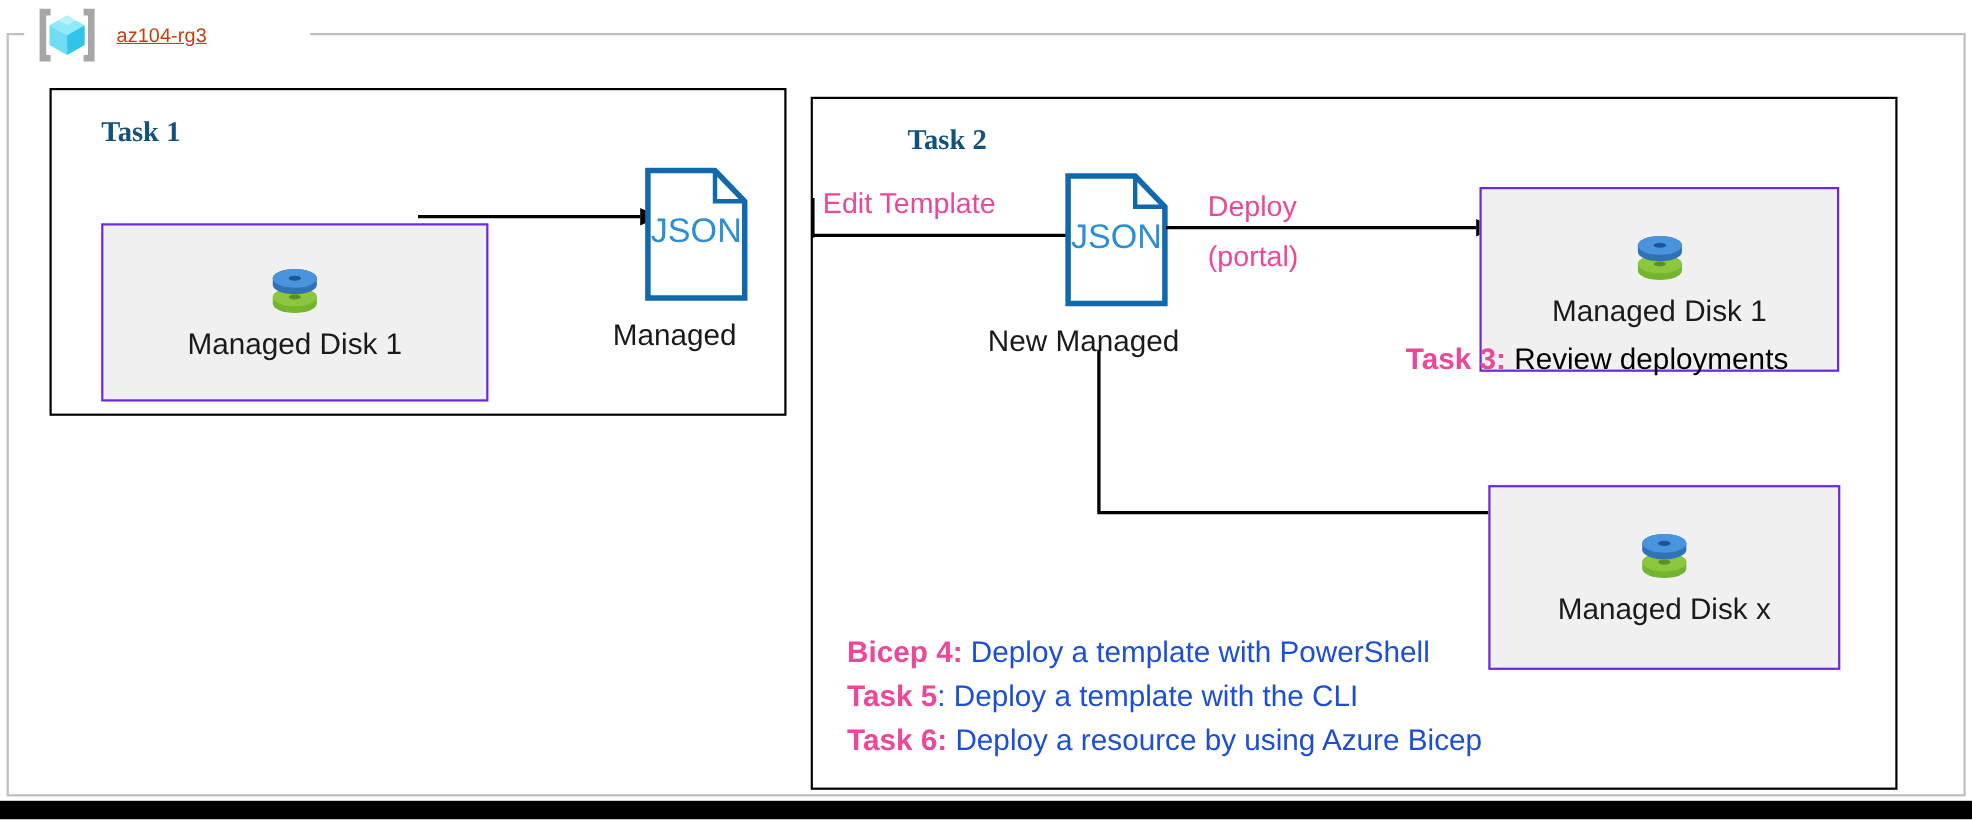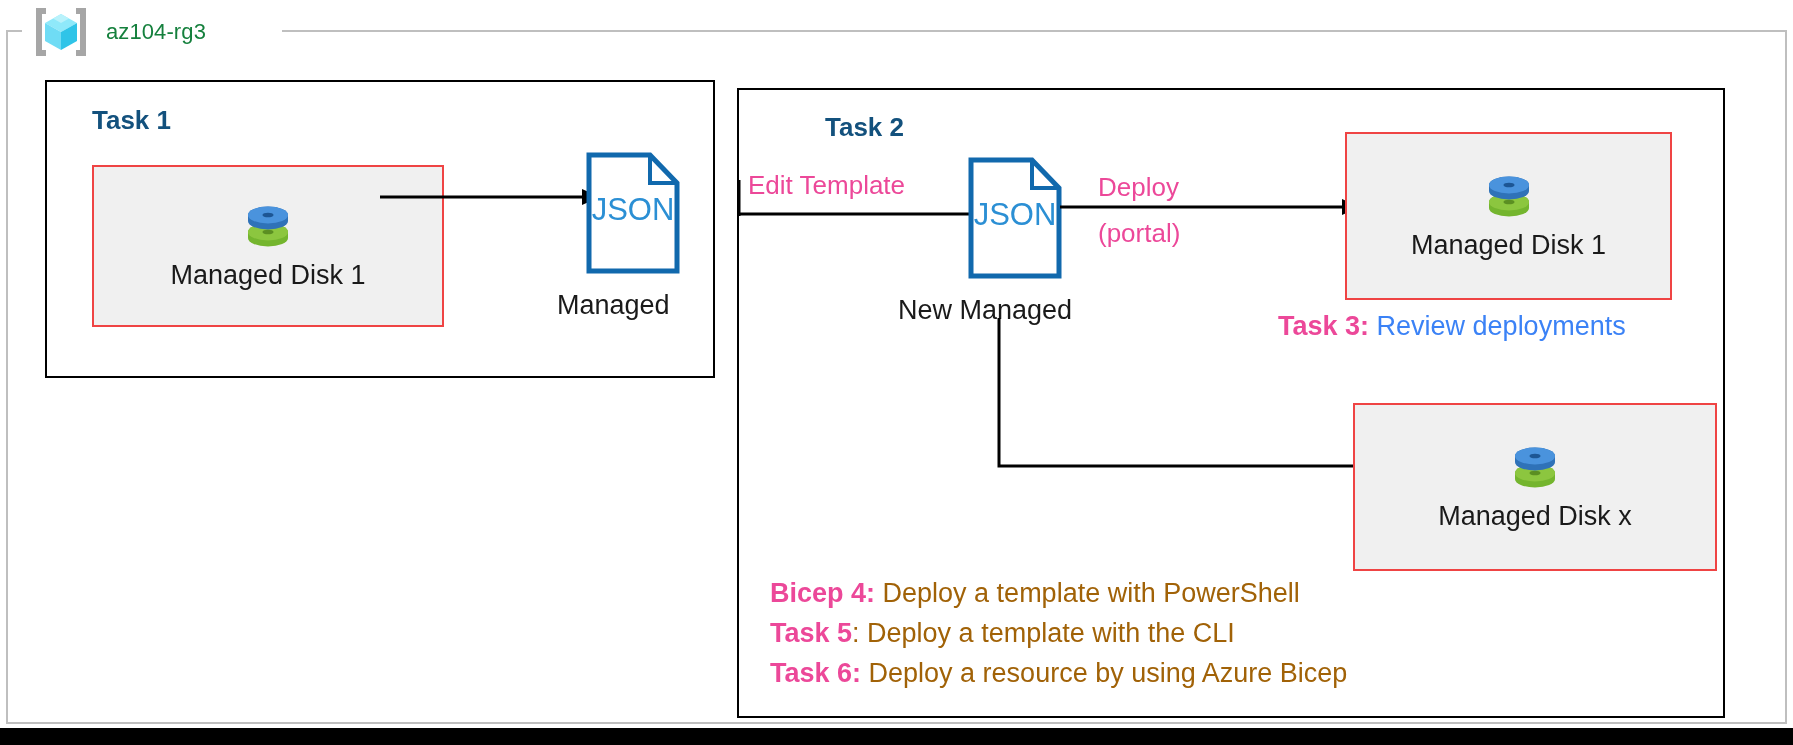--- a/index.html
+++ b/index.html
@@ -27,52 +27,54 @@
     background: #ffffff;
   }
   .rg-header {
     position: absolute;
     left: 30px; top: 2px;
     height: 60px;
     display: flex; align-items: center; gap: 14px;
   }
   .rg-icon { width: 62px; height: 56px; display:block; }
   .rg-label {
-    font-size: 22px; color: #15803d; letter-spacing: .1px;
+    font-size: 18px; color: #c2410c; letter-spacing: .1px;
     white-space: nowrap;
+    text-decoration: underline;
   }
 
   
   .task-box {
     position: absolute;
     border: 2px solid #000;
     background: #ffffff;
   }
   #task1-box { left: 45px;  top: 80px;  width: 670px; height: 298px; }
   #task2-box { left: 737px; top: 88px;  width: 988px; height: 630px; }
 
   .task-heading {
     position: absolute;
     font-size: 26px; font-weight: bold; color: #13517d;
     white-space: nowrap;
+    font-family: Liberation Serif, serif;
   }
   #task1-heading { left: 92px;  top: 105px; }
   #task2-heading { left: 825px; top: 112px; }
 
   
   .disk-box {
     position: absolute;
     background: #f0f0f0;
-    border: 2px solid #ef4444;
+    border: 2px solid #6d28d9;
     display: flex; flex-direction: column;
-    align-items: center; justify-content: center;
+    align-items: center; justify-content: center; margin-top: 38px;
   }
   #disk-box-1 { left: 92px;  top: 165px; width: 352px; height: 162px; }
   #disk-box-2 { left: 1345px; top: 132px; width: 327px; height: 168px; }
-  #disk-box-3 { left: 1353px; top: 403px; width: 364px; height: 168px; }
+  #disk-box-3 { left: 1353px; top: 403px; width: 320px; height: 168px; }
 
   .disk-icon { width: 56px; height: 52px; display:block; }
   .disk-label {
     margin-top: 6px;
     font-size: 27px; color: #1a1a1a; white-space: nowrap;
   }
 
   
   .json-doc { position: absolute; }
   #json-1 { left: 586px; top: 152px; width: 94px; height: 122px; }
@@ -101,25 +103,25 @@
   #label-deploy-top    { left: 1098px; top: 172px; }
   #label-deploy-bottom { left: 1098px; top: 218px; }
 
   
   .task-note {
     position: absolute;
     font-size: 27px; white-space: nowrap; line-height: 1;
   }
   .task-note .tag { font-weight: bold; color: #ec4899; }
   #note-task3 { left: 1278px; top: 313px; }
-  #note-task3 .body { color: #3b82f6; }
+  #note-task3 .body { color: #000000; }
   #note-task4 { left: 770px; top: 580px; }
   #note-task5 { left: 770px; top: 620px; }
   #note-task6 { left: 770px; top: 660px; }
-  #note-task4 .body, #note-task5 .body, #note-task6 .body { color: #a16207; }
+  #note-task4 .body, #note-task5 .body, #note-task6 .body { color: #1d4ed8; }
 
   
   .bottom-bar {
     position: absolute;
     left: 0; top: 728px; width: 1793px; height: 17px;
     background: #000000;
   }
 </style>
 </head>
 <body>

